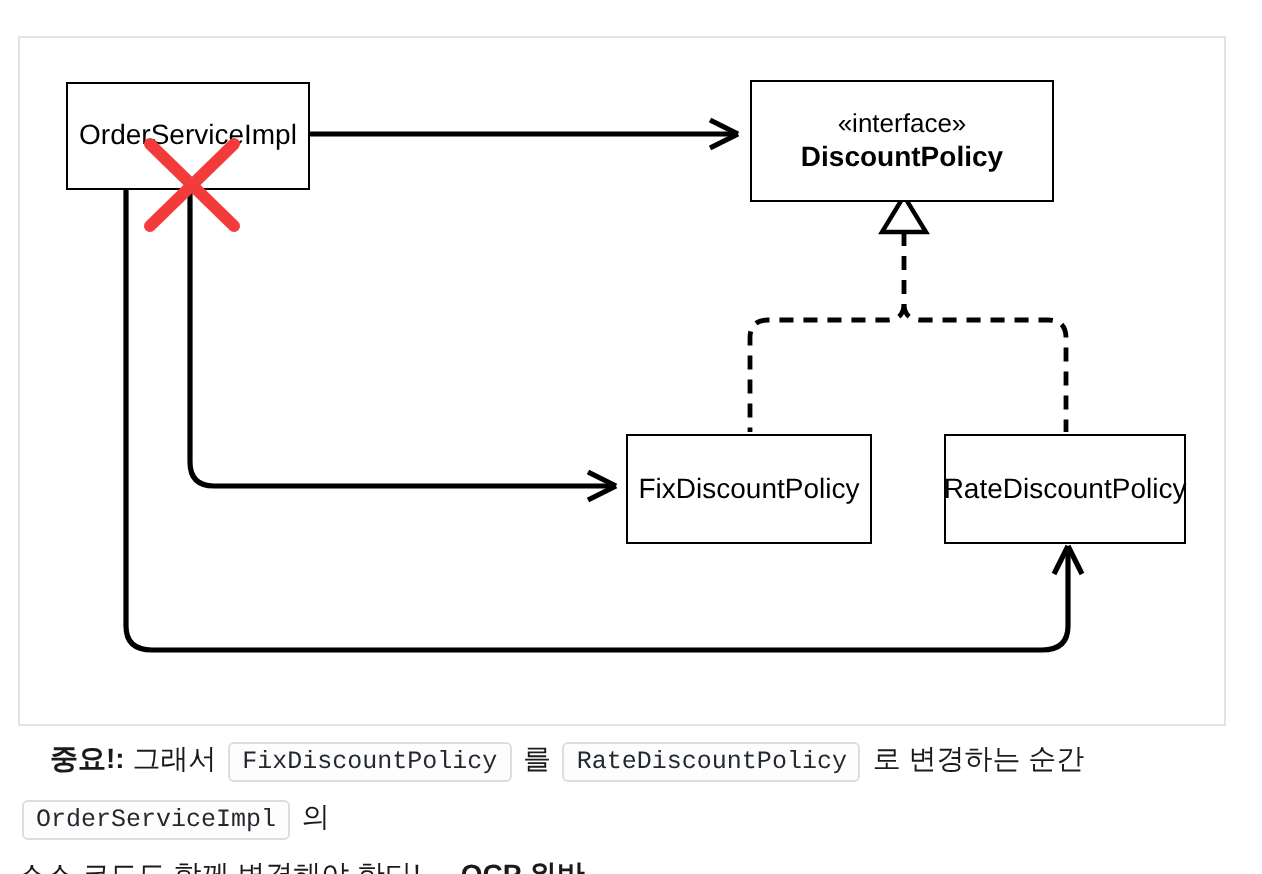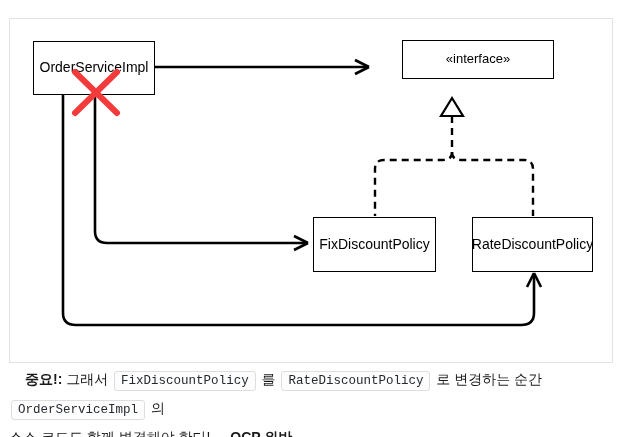--- a/index.html
+++ b/index.html
@@ -65,21 +65,21 @@
     align-items: center;
     justify-content: center;
     text-align: center;
     font-size: 14px;
     color: #000;
     line-height: 1.25;
   }
   .uml-box .stereotype { font-size: 13px; font-weight: 400; }
   .uml-box .name-bold  { font-size: 14px; font-weight: 700; }
   #box-order    { left: 33px;  top: 41px;  width: 122px; height: 54px; }
-  #box-discount { left: 375px; top: 40px;  width: 152px; height: 39px; margin-left: 27px; }
+  #box-discount { left: 375px; top: 40px;  width: 152px; height: 61px; }
   #box-fix      { left: 313px; top: 217px; width: 123px; height: 55px; }
   #box-rate     { left: 472px; top: 217px; width: 121px; height: 55px; }
   .caption {
     position: absolute;
     left: 9px; top: 366px;
     width: 620px;
     z-index: 4;
     font-size: 14px;
     line-height: 27px;
     color: var(--text);
@@ -125,20 +125,21 @@
     <polygon class="tri" points="452,98 441,116 463,116"></polygon>
   </g>
 </svg>
 
 <div class="uml-box" id="box-order">
   <span>OrderServiceImpl</span>
 </div>
 
 <div class="uml-box" id="box-discount">
   <span class="stereotype">«interface»</span>
+  <span class="name-bold">DiscountPolicy</span>
 </div>
 
 <div class="uml-box" id="box-fix">
   <span>FixDiscountPolicy</span>
 </div>
 
 <div class="uml-box" id="box-rate">
   <span>RateDiscountPolicy</span>
 </div>
 

